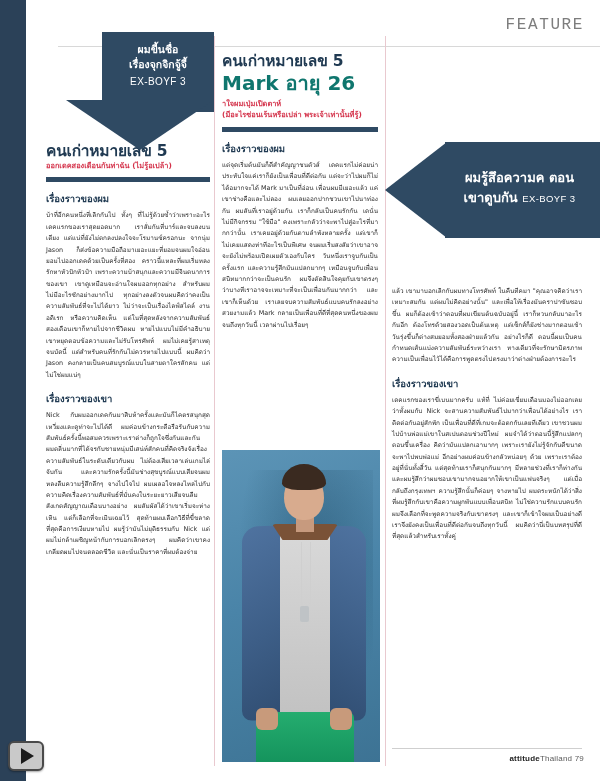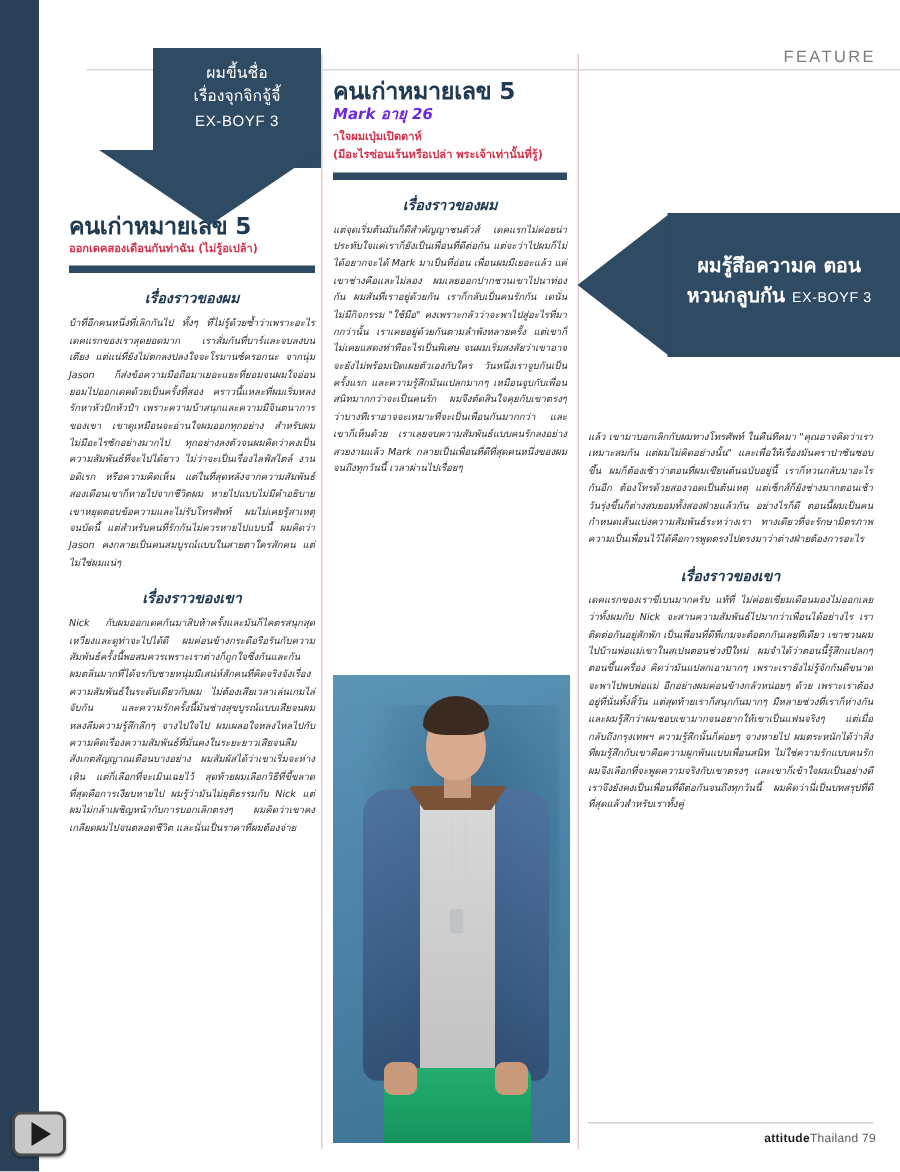--- a/index.html
+++ b/index.html
@@ -50,25 +50,25 @@
     width: 0; height: 0;
     border-top: 8px solid transparent;
     border-bottom: 8px solid transparent;
     border-left: 13px solid #1c1c1c;
     margin-left: 3px;
   }
 
   
   .feature-tag {
     position: absolute;
-    right: 16px; top: 32px;
-    font-size: 11px;
+    right: 16px; top: 16px;
+    font-size: 16px;
     letter-spacing: 1.6px;
     color: #7d7d7d;
-    font-family: Liberation Sans, sans-serif;
+    font-family: Liberation Mono, monospace;
   }
   .masthead-rule {
     position: absolute;
     left: 58px; top: 46px;
     width: 526px; height: 1px;
     background: #d8d8d8;
   }
 
   
   .arrow-down {
@@ -94,21 +94,21 @@
   .arrow-down .txt {
     position: absolute;
     left: 36px; top: 10px;
     width: 112px;
     text-align: center;
     color: #ffffff;
     line-height: 1.45;
     font-size: 10.5px;
   }
   .arrow-down .txt .l1,
-  .arrow-down .txt .l2 { display: block; font-weight: 400; }
+  .arrow-down .txt .l2 { display: block; font-weight: 700; }
   .arrow-down .txt .l3 {
     display: block;
     font-size: 10px;
     font-weight: 400;
     letter-spacing: .4px;
     margin-top: 3px;
     font-family: "Liberation Sans", sans-serif;
   }
 
   .arrow-left {
@@ -168,56 +168,52 @@
 
   
   .kicker {
     font-size: 15.5px;
     font-weight: 700;
     color: #203a52;
     line-height: 1.2;
     letter-spacing: -.2px;
   }
   .name-line {
-    font-size: 10px;
+    font-size: 20px;
     font-weight: 700;
-    font-style: italic;
-    color: #6d28d9;
+    color: #0f766e;
     line-height: 1.25;
     margin-bottom: 3px;
   }
   .sub-red {
     font-size: 7.4px;
     font-weight: 700;
     color: #d4324a;
     line-height: 1.45;
     margin-bottom: 1px;
   }
   .sub-red-2 { margin-bottom: 6px; }
   .bar {
     height: 5px;
     background: #2f4a63;
     margin: 4px 0 9px 0;
   }
   .section-head {
     font-size: 9.5px;
     font-weight: 700;
-    font-style: italic;
     color: #203a52;
     margin-bottom: 4px;
-    text-align: center;
   }
   .body-text {
     font-size: 6.4px;
     line-height: 1.78;
     color: #2a2a2a;
     text-align: justify;
     hyphens: none;
     word-break: break-word;
-    font-style: italic;
   }
   .body-text + .section-head { margin-top: 10px; }
 
   
   .photo {
     position: absolute;
     left: 222px; top: 450px;
     width: 158px; height: 312px;
     overflow: hidden;
     background: #4e88ab;
@@ -360,21 +356,21 @@
         <span class="l3">EX-BOYF 3</span>
       </div>
     </div>
 
     <div class="arrow-left" style="left:359px;">
       <div class="shaft"></div>
       <div class="head"></div>
       <div class="txt">
         <span>ผมรู้สึอความค ตอน</span>
         <span class="l2">
-          <span>หวนกลูบกัน</span>
+          <span>เขาดูบกัน</span>
           <span class="tagline">EX-BOYF 3</span>
         </span>
       </div>
     </div>
 
     <div class="col col-left" style="left:20px;top:142px;width:164px;">
       <div class="kicker">คนเก่าหมายเลข 5</div>
       <div class="sub-red sub-red-2">ออกเดคสองเดือนกันท่าฉัน (ไม่รู้อเปล้า)</div>
       <div class="bar"></div>
       <div class="section-head">เรื่องราวของผม</div>

